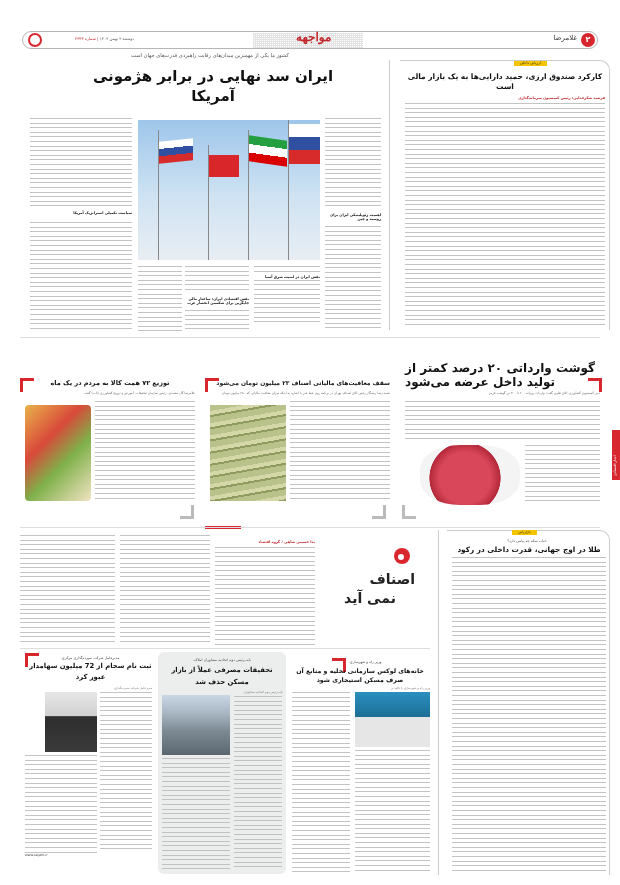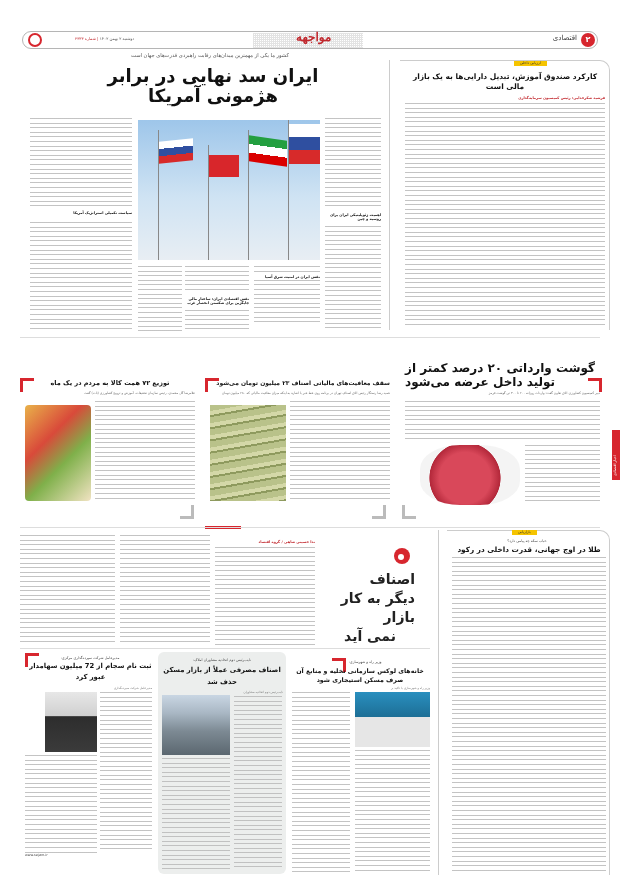--- a/index.html
+++ b/index.html
@@ -41,33 +41,33 @@
   .photo-grocery { background: linear-gradient(135deg,#e9b24a,#d94a3a 35%,#7fb04a 60%,#f1e3c2); }
   .photo-city { background: linear-gradient(180deg,#c9d6e3 0%,#a9b7c4 30%,#7d8a94 60%,#5b6770 100%); }
   .photo-minister { background: linear-gradient(180deg,#2a8fbf 0%,#1d6f96 45%,#e6e6e6 46%); }
   .photo-exec { background: linear-gradient(180deg,#e7e7e7 0%,#d0d0d0 40%,#2d2d2d 41%,#3b3b3b 100%); }
 </style>
 </head>
 <body>
 
 <div class="abs header">
   <div class="abs page-circle">۲</div>
-  <div class="abs section">اقتصادی</div>
+  <div class="abs section">غلامرضا</div>
   <div class="abs logo-box"></div>
   <div class="abs logo">مواجهه</div>
   <div class="abs date">
     <span>دوشنبه ۲ بهمن ۱۴۰۲</span>
     <span style="color:#c1272d"> | </span>
     <span style="color:#c1272d">شماره ۲۳۳۳</span>
   </div>
   <div class="abs left-logo"></div>
 </div>
 
 <div class="abs" style="left:110px;top:52px;width:200px;text-align:center;font-size:5.2px;color:#555;">کشور ما یکی از مهمترین میدان‌های رقابت راهبردی قدرت‌های جهان است</div>
-<h1 class="abs" style="left:88px;top:66px;width:250px;font-size:18px;font-weight:bold;line-height:20px;">ایران سد نهایی در برابر هژمونی آمریکا</h1>
+<h1 class="abs" style="left:88px;top:66px;width:250px;font-size:15px;font-weight:bold;line-height:20px;">ایران سد نهایی در برابر هژمونی آمریکا</h1>
 
 <div class="abs txt lines" style="left:325px;top:118px;width:56px;height:92px;"></div>
 <div class="abs subhead" style="left:325px;top:213px;width:56px;text-align:right;">اهمیت ژئوپلیتیکی ایران برای روسیه و چین</div>
 <div class="abs txt lines" style="left:325px;top:226px;width:56px;height:103px;"></div>
 
 <div class="abs photo-flags">
   <div class="pole" style="left:20px;top:10px;height:130px;"></div>
   <div class="flag" style="left:21px;top:20px;width:34px;height:22px;background:linear-gradient(#fff 0 33%,#2f4fa0 33% 66%,#d72a2a 66%);transform:skewY(-6deg);"></div>
   <div class="pole" style="left:70px;top:25px;height:115px;"></div>
   <div class="flag" style="left:71px;top:35px;width:30px;height:22px;background:#d8262b;"></div>
@@ -85,21 +85,21 @@
 <div class="abs txt lines" style="left:138px;top:266px;width:44px;height:66px;"></div>
 
 <div class="abs txt lines" style="left:30px;top:118px;width:102px;height:90px;"></div>
 <div class="abs subhead" style="left:30px;top:211px;width:102px;text-align:right;">سیاست تکمیلی استراتژیک آمریکا</div>
 <div class="abs txt lines" style="left:30px;top:222px;width:102px;height:110px;"></div>
 
 <div class="abs vrule" style="left:389px;top:60px;height:270px;"></div>
 
 <div class="abs" style="left:400px;top:60px;width:210px;height:270px;border-top:1px solid #ccc;border-right:1px solid #ccc;border-top-right-radius:10px;"></div>
 <div class="abs tag" style="left:514px;top:61px;">ارزیابی داخلی</div>
-<h2 class="abs" style="left:405px;top:72px;width:200px;font-size:7.5px;line-height:10px;font-weight:bold;">کارکرد صندوق آموزش، تبدیل دارایی‌ها به یک بازار مالی است</h2>
+<h2 class="abs" style="left:405px;top:72px;width:200px;font-size:7.5px;line-height:10px;font-weight:bold;">کارکرد صندوق ارزی، حمید دارایی‌ها به یک بازار مالی است</h2>
 <div class="abs byline" style="left:405px;top:96px;width:200px;text-align:right;">فرشید شکرخدایی: رئیس کمیسیون سرمایه‌گذاری</div>
 <div class="abs txt lines" style="left:405px;top:103px;width:200px;height:225px;"></div>
 
 <div class="abs hrule" style="left:20px;top:337px;width:580px;"></div>
 
 <div class="abs corner-red" style="left:588px;top:378px;"></div>
 <div class="abs corner-gray-l" style="left:402px;top:505px;"></div>
 <h3 class="abs" style="left:405px;top:361px;width:195px;font-size:12px;font-weight:bold;text-align:left;">گوشت وارداتی ۲۰ درصد کمتر از تولید داخل عرضه می‌شود</h3>
 <div class="abs txt" style="left:405px;top:391px;width:195px;height:10px;">دبیر کمیسیون کشاورزی اتاق تعاون گفت: واردات روزانه ۲۰۰ تا ۳۰۰ تن گوشت قرمز</div>
 <div class="abs txt lines" style="left:405px;top:401px;width:195px;height:40px;"></div>
@@ -130,21 +130,20 @@
 <div class="abs txt lines" style="left:20px;top:535px;width:95px;height:110px;"></div>
 <div class="abs txt lines" style="left:120px;top:535px;width:90px;height:110px;"></div>
 <div class="abs byline" style="left:215px;top:540px;width:100px;text-align:right;">ندا حسینی شاهی / گروه اقتصاد</div>
 <div class="abs txt lines" style="left:215px;top:547px;width:100px;height:98px;"></div>
 
 <div class="abs" style="left:394px;top:548px;width:16px;height:16px;border-radius:50%;background:#d7262e;">
   <div style="position:absolute;left:4px;top:6px;width:6px;height:6px;border-radius:50%;background:#fff;"></div>
 </div>
 <div class="abs" style="left:325px;top:570px;width:90px;">
   <div style="font-size:14px;font-weight:bold;line-height:19px;text-align:right;">اصناف</div>
-  <div style="font-size:14px;font-weight:bold;line-height:19px;text-align:right;">دیگر به کار بازار</div>
   <div style="font-size:14px;font-weight:bold;line-height:19px;text-align:center;">نمی آید</div>
 </div>
 <div class="abs vrule" style="left:438px;top:530px;height:345px;"></div>
 
 <div class="abs" style="left:447px;top:530px;width:163px;height:345px;border-top:1px solid #ccc;border-right:1px solid #ccc;border-top-right-radius:10px;"></div>
 <div class="abs tag" style="left:512px;top:530px;">بازاریابی</div>
 <div class="abs" style="left:452px;top:539px;width:150px;font-size:3.6px;text-align:center;color:#444;">حباب سکه چه پیامی دارد؟</div>
 <h2 class="abs" style="left:450px;top:545px;width:158px;font-size:7.3px;font-weight:bold;">طلا در اوج جهانی، قدرت داخلی در رکود</h2>
 <div class="abs txt lines" style="left:452px;top:557px;width:154px;height:316px;"></div>
 
@@ -153,21 +152,21 @@
 <div class="abs corner-red" style="left:332px;top:658px;"></div>
 <div class="abs" style="left:300px;top:660px;width:130px;font-size:3.6px;text-align:center;color:#444;">وزیر راه و شهرسازی:</div>
 <h3 class="abs" style="left:292px;top:666px;width:136px;font-size:6.3px;font-weight:bold;line-height:9px;">خانه‌های لوکس سازمانی تخلیه و منابع آن صرف مسکن استیجاری شود</h3>
 <div class="abs" style="left:385px;top:686px;width:45px;font-size:3px;color:#777;text-align:right;">وزیر راه و شهرسازی با تاکید بر</div>
 <div class="abs photo-minister" style="left:355px;top:692px;width:75px;height:55px;"></div>
 <div class="abs txt lines" style="left:292px;top:692px;width:58px;height:180px;"></div>
 <div class="abs txt lines" style="left:355px;top:750px;width:75px;height:122px;"></div>
 
 <div class="abs" style="left:158px;top:652px;width:128px;height:222px;background:#eceeed;border-radius:6px;"></div>
 <div class="abs" style="left:160px;top:658px;width:124px;font-size:3.6px;text-align:center;color:#444;">نایب‌رئیس دوم اتحادیه مشاوران املاک:</div>
-<h3 class="abs" style="left:162px;top:664px;width:120px;font-size:6.8px;font-weight:bold;line-height:12px;">اصناف مصرفی عملاً از بازار مسکن حذف شد</h3>
+<h3 class="abs" style="left:162px;top:664px;width:120px;font-size:6.8px;font-weight:bold;line-height:12px;">تحقیقات مصرفی عملاً از بازار مسکن حذف شد</h3>
 <div class="abs" style="left:225px;top:690px;width:58px;font-size:3px;color:#777;text-align:right;">نایب‌رئیس دوم اتحادیه مشاوران</div>
 <div class="abs photo-city" style="left:162px;top:695px;width:68px;height:60px;"></div>
 <div class="abs txt lines" style="left:234px;top:696px;width:48px;height:175px;"></div>
 <div class="abs txt lines" style="left:162px;top:758px;width:68px;height:113px;"></div>
 
 <div class="abs corner-red-l" style="left:25px;top:653px;"></div>
 <div class="abs" style="left:30px;top:656px;width:120px;font-size:3.6px;text-align:center;color:#444;">مدیرعامل شرکت سپرده‌گذاری مرکزی:</div>
 <h3 class="abs" style="left:28px;top:661px;width:125px;font-size:6.8px;font-weight:bold;line-height:11px;">ثبت نام سجام از 72 میلیون سهامدار عبور کرد</h3>
 <div class="abs" style="left:100px;top:686px;width:52px;font-size:3px;color:#777;text-align:right;">مدیرعامل شرکت سپرده‌گذاری</div>
 <div class="abs photo-exec" style="left:45px;top:692px;width:52px;height:60px;"></div>

